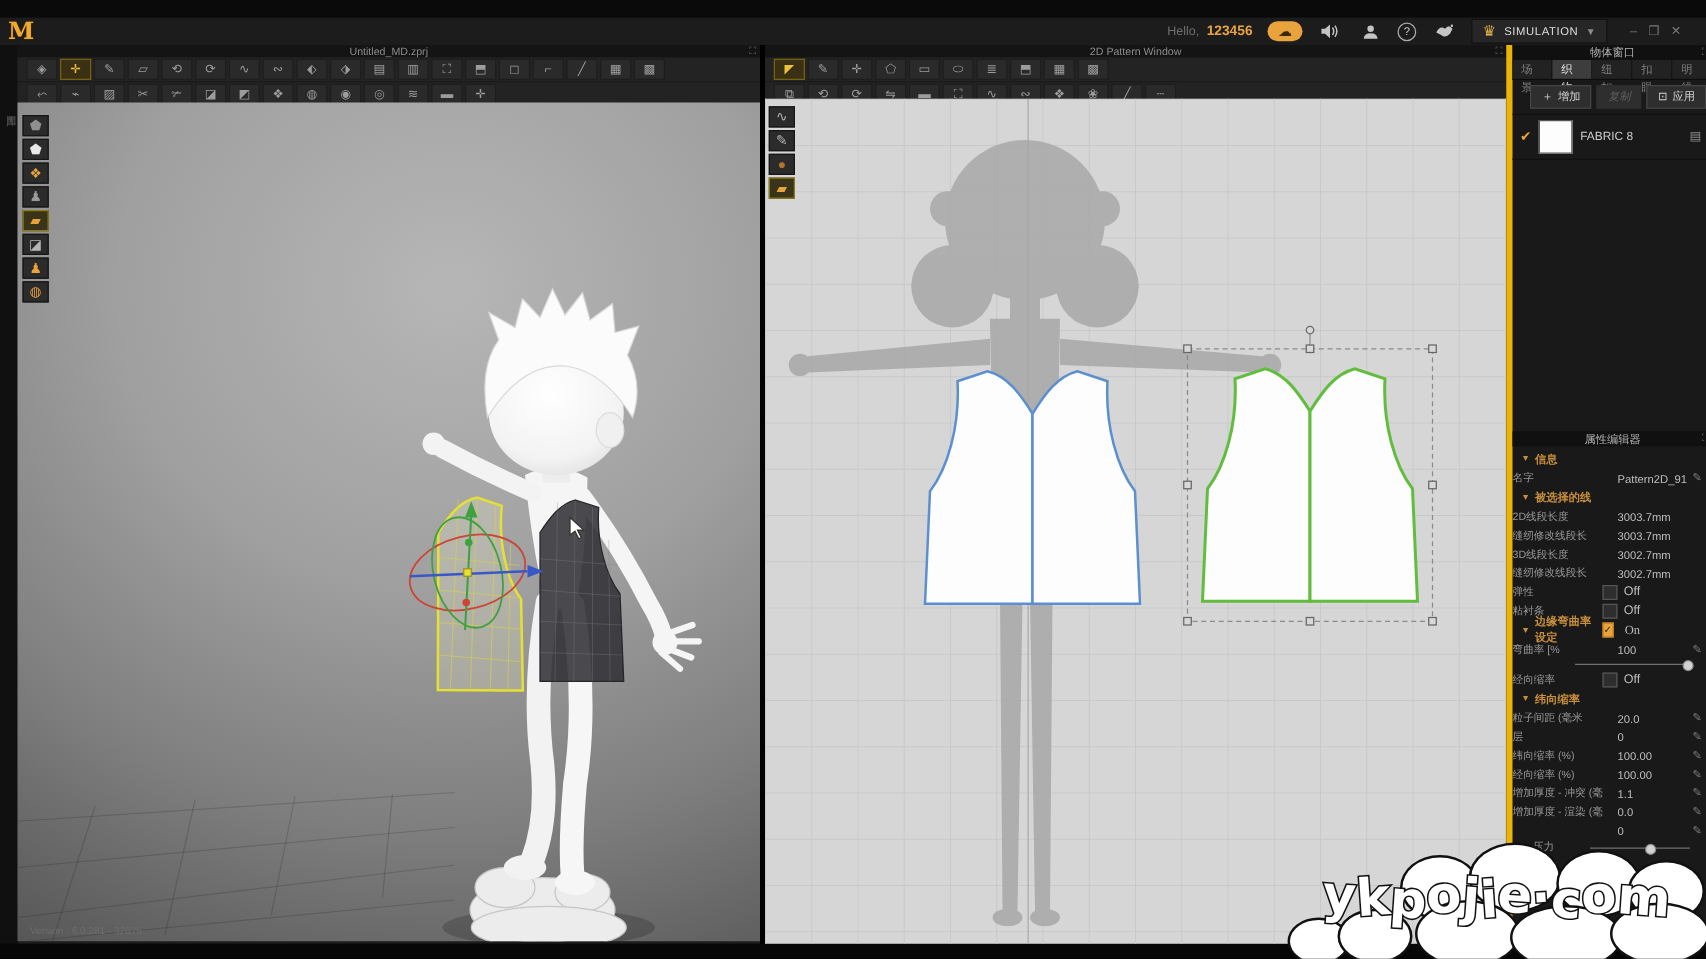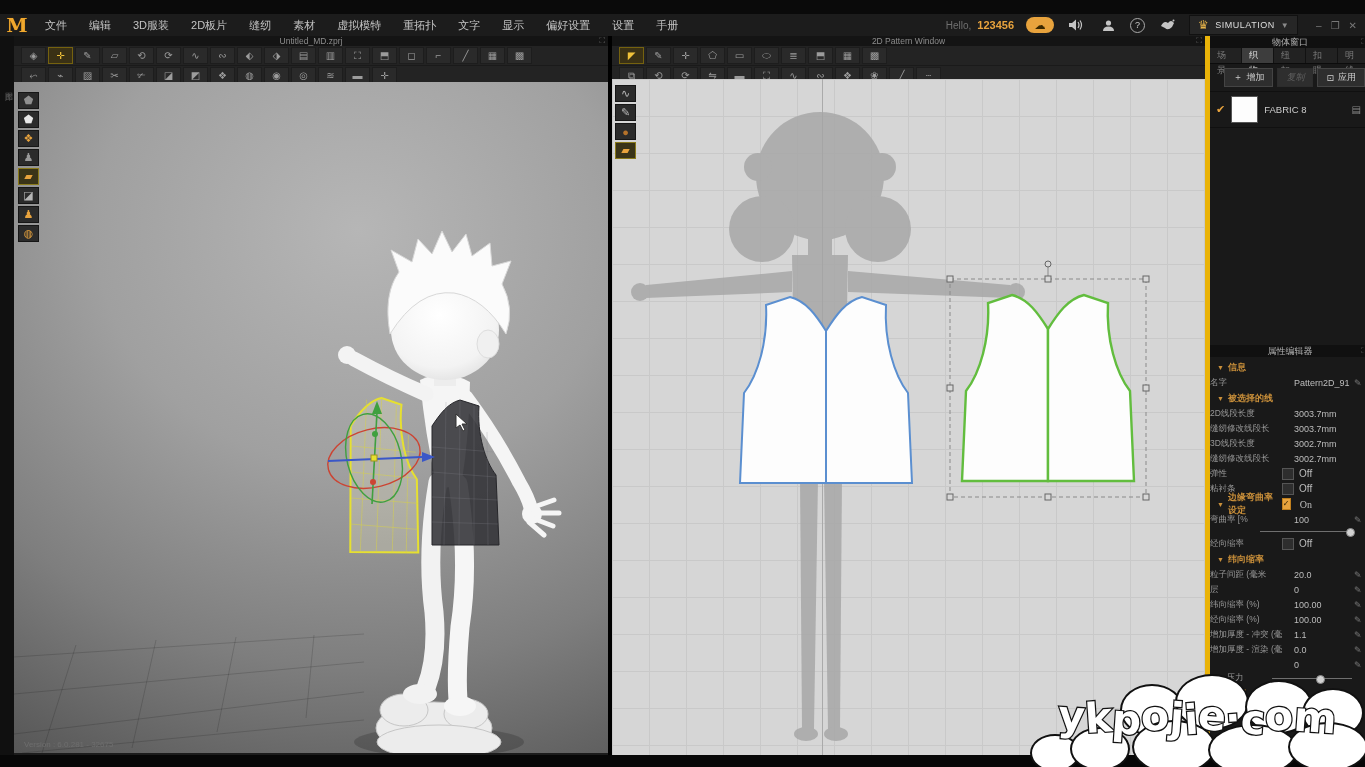--- a/index.html
+++ b/index.html
@@ -4,21 +4,21 @@
 <style>
   html,body{margin:0;padding:0;background:#000;}
   body{width:1365px;height:767px;position:relative;overflow:hidden;
        font-family:"Liberation Sans","DejaVu Sans",sans-serif;color:#c0c0c0;}
   .abs{position:absolute;}
   
   #topstrip{left:0;top:0;width:1365px;height:14px;background:#0a0a0a;}
   #menubar{left:0;top:14px;width:1365px;height:22px;background:#1c1c1c;display:flex;align-items:center;border-bottom:1px solid #000;}
   #logo{width:34px;text-align:center;font-weight:bold;font-size:19px;color:#f0a82e;font-family:"DejaVu Serif",serif;text-shadow:0 0 1px #7a4c00;}
   .menu-item{font-size:11px;color:#c4c4c4;padding:0 11px;line-height:22px;cursor:default;}
-  #menubar-right{margin-left:auto;display:flex;align-items:center;gap:12px;padding-right:8px;}
+  #menubar-right{margin-left:auto;display:flex;align-items:center;gap:12px;padding-right:20px;}
   #greeting{font-size:10px;color:#6f6f6f;}
   #user-id{font-size:11px;color:#e8a33d;font-weight:bold;margin-left:-6px;}
   .topicon{width:20px;height:15px;display:flex;align-items:center;justify-content:center;color:#bdbdbd;font-size:13px;}
   #cloud-badge{background:#e8a33d;border-radius:9px;width:28px;height:16px;color:#3a2800;font-size:11px;display:flex;align-items:center;justify-content:center;}
   #help-icon{border:1px solid #aaa;border-radius:50%;width:13px;height:13px;font-size:9px;color:#ccc;}
   #sim-dropdown{display:flex;align-items:center;gap:6px;background:#262626;border:1px solid #111;height:18px;padding:0 8px;font-size:9px;color:#dedede;letter-spacing:.5px;}
   #sim-crown{color:#e8b54a;font-size:12px;}
   #sim-caret{color:#8a8a8a;font-size:8px;}
   #win-controls{display:flex;gap:9px;color:#777;font-size:10px;margin-left:6px;}
   
@@ -85,35 +85,20 @@
            font-family:"DejaVu Sans",sans-serif;letter-spacing:0px;
            -webkit-text-stroke:2.5px #121212;paint-order:stroke fill;white-space:nowrap;}
   #wm-text span{display:inline-block;}
 </style>
 </head>
 <body>
 
 <div class="abs" id="topstrip"></div>
 <div class="abs" id="menubar">
   <div id="logo">M</div>
-  <div id="menus" style="display:flex;">
-      <div class="menu-item">文件</div>
-      <div class="menu-item">编辑</div>
-      <div class="menu-item">3D服装</div>
-      <div class="menu-item">2D板片</div>
-      <div class="menu-item">缝纫</div>
-      <div class="menu-item">素材</div>
-      <div class="menu-item">虚拟模特</div>
-      <div class="menu-item">重拓扑</div>
-      <div class="menu-item">文字</div>
-      <div class="menu-item">显示</div>
-      <div class="menu-item">偏好设置</div>
-      <div class="menu-item">设置</div>
-      <div class="menu-item">手册</div>
-    </div>
   <div id="menubar-right">
     <span id="greeting">Hello,</span>
     <span id="user-id">123456</span>
     <span class="topicon" id="cloud-badge">☁</span>
     <span class="topicon">
       <svg width="14" height="12" viewBox="0 0 14 12">
           <polygon points="0,4 3,4 7,0.5 7,11.5 3,8 0,8" fill="#c4c4c4"></polygon>
           <path d="M9,3 Q11,6 9,9 M11,1.5 Q14,6 11,10.5" stroke="#c4c4c4" fill="none" stroke-width="1.2"></path>
         </svg>
     </span>

